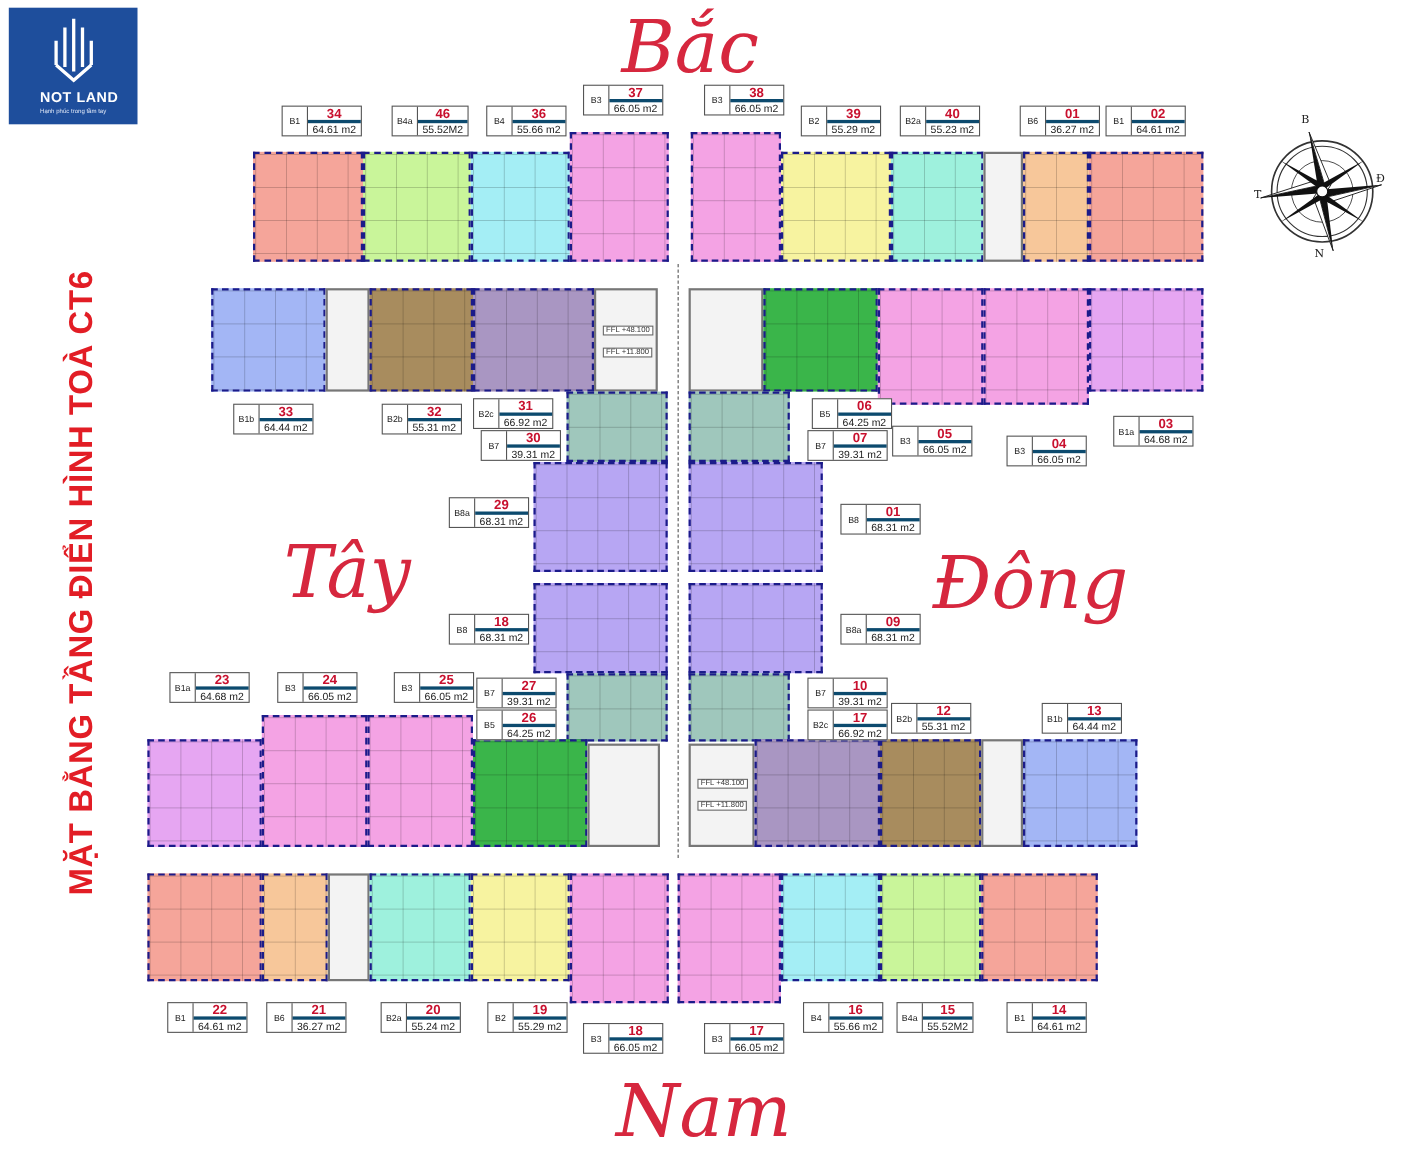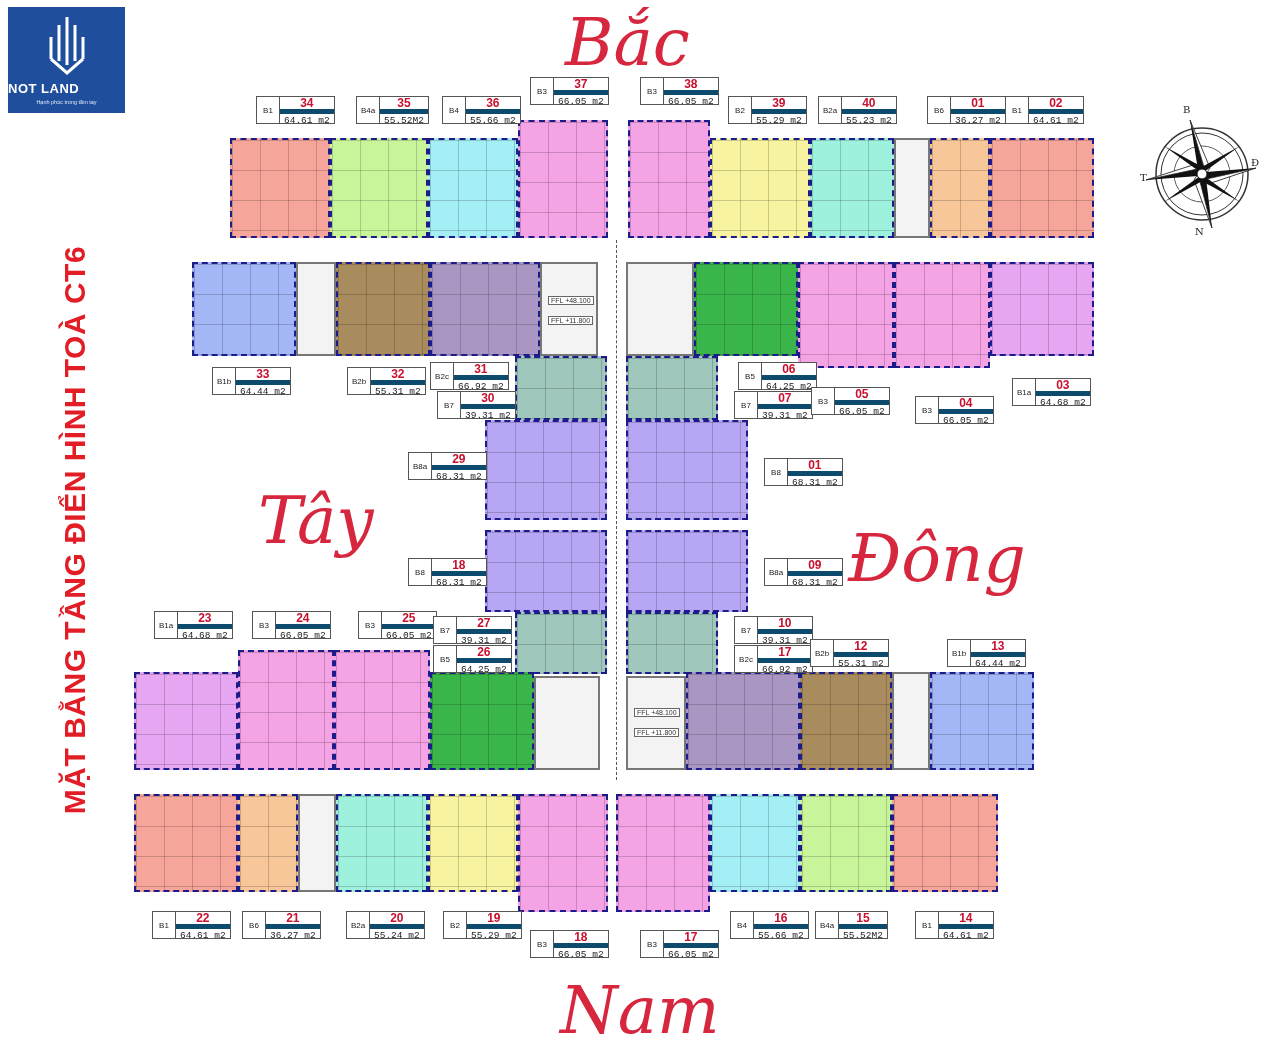--- a/index.html
+++ b/index.html
@@ -1,29 +1,29 @@
 <!DOCTYPE html>
 <html><head>
 <meta charset="utf-8">
 <style>
   html,body{margin:0;padding:0;background:#ffffff;}
   body{width:1280px;height:1058px;position:relative;overflow:hidden;font-family:"Liberation Sans",sans-serif;}
   .abs{position:absolute;}
   .logo{left:8px;top:7px;width:117px;height:106px;background:#1e4e9c;}
   .logo svg{position:absolute;left:34px;top:8px;}
-  .logo .brand{position:absolute;left:0;width:128px;top:74px;color:#fff;font-weight:bold;font-size:13px;letter-spacing:0.5px;}
+  .logo .brand{position:absolute;left:0;width:128px;top:74px;text-align:center;color:#fff;font-weight:bold;font-size:13px;letter-spacing:0.5px;}
   .logo .tag{position:absolute;left:0;width:117px;top:92px;text-align:center;color:#dfe7f7;font-size:5.5px;}
   .vtitle{left:48px;top:160px;width:54px;height:740px;}
   .vtitle span{position:absolute;left:50%;top:50%;transform:translate(-50%,-50%) rotate(-90deg);white-space:nowrap;color:#e21d25;font-weight:bold;font-size:30px;letter-spacing:0.5px;}
   .dir{font-family:"DejaVu Serif",serif;font-style:italic;color:#d6273e;font-size:66px;line-height:1;}
   .label{position:absolute;display:flex;border:1px solid #555;background:#fff;height:26px;}
   .label .type{width:18px;border-right:1px solid #555;font-size:8px;color:#222;display:flex;align-items:center;justify-content:center;padding:0 2px;}
   .label .right{display:flex;flex-direction:column;}
-  .label .num{height:12px;border-bottom:5px solid #0c4a6e;color:#c8102e;font-weight:bold;font-size:12px;line-height:12px;text-align:center;}
-  .label .area{height:13px;font-size:9.5px;color:#222;line-height:13px;text-align:center;padding:0 4px;font-family:Liberation Mono, monospace;}
+  .label .num{height:12px;border-bottom:3px solid #0c4a6e;color:#c8102e;font-weight:bold;font-size:12px;line-height:12px;text-align:center;}
+  .label .area{height:13px;font-size:9.5px;color:#222;line-height:13px;text-align:center;padding:0 4px;}
   .unit{position:absolute;border:2px dashed #1b1b8a;box-sizing:border-box;
         background-image:linear-gradient(rgba(0,0,0,0.18) 1px,transparent 1px),linear-gradient(90deg,rgba(0,0,0,0.18) 1px,transparent 1px);
         background-size:28px 30px;}
   .core{position:absolute;background:#f3f3f3;border:2px solid #777;box-sizing:border-box;}
   .core .ffl{position:absolute;left:6px;font-size:7px;border:1px solid #666;background:#fff;padding:0 2px;color:#333;}
   .corridor{position:absolute;border-left:1px dashed #555;}
   .compass{left:1140px;top:102px;width:125px;height:140px;}
   .compass .lbl{position:absolute;font-family:"DejaVu Serif",serif;font-size:10px;color:#222;}
 </style>
 </head>
@@ -43,21 +43,21 @@
   <div class="brand">NOT LAND</div>
   <div class="tag">Hạnh phúc trong tầm tay</div>
 </div>
 
 <div class="abs vtitle">
   <span>MẶT BẰNG TẦNG ĐIỂN HÌNH TOÀ CT6</span>
 </div>
 
 <div class="abs dir" style="left:565px;top:10px;">Bắc</div>
 <div class="abs dir" style="left:258px;top:488px;">Tây</div>
-<div class="abs dir" style="left:848px;top:498px;margin-top:28px;">Đông</div>
+<div class="abs dir" style="left:848px;top:498px;">Đông</div>
 <div class="abs dir" style="left:560px;top:978px;">Nam</div>
 
 <div class="abs compass">
   <svg width="125" height="140" viewBox="0 0 125 140" style="position:absolute;left:0;top:0;">
     <circle cx="62" cy="72" r="46" fill="none" stroke="#333" stroke-width="1.5"></circle>
     <circle cx="62" cy="72" r="41" fill="none" stroke="#333" stroke-width="1"></circle>
     <circle cx="62" cy="72" r="28" fill="none" stroke="#333" stroke-width="0.8"></circle>
     <polygon points="50,18 58,68 66,72" fill="#111"></polygon>
     <polygon points="50,18 66,72 70,66" fill="#fff" stroke="#111" stroke-width="0.8"></polygon>
     <polygon points="116,66 66,70 62,78" fill="#111"></polygon>
@@ -155,21 +155,21 @@
 <div class="label" style="left:256px;top:96px;">
   <div class="type">B1</div>
   <div class="right">
       <div class="num">34</div>
       <div class="area">64.61 m2</div>
     </div>
 </div>
 <div class="label" style="left:356px;top:96px;">
   <div class="type">B4a</div>
   <div class="right">
-      <div class="num">35</div>
+      <div class="num">46</div>
       <div class="area">55.52M2</div>
     </div>
 </div>
 <div class="label" style="left:442px;top:96px;">
   <div class="type">B4</div>
   <div class="right">
       <div class="num">36</div>
       <div class="area">55.66 m2</div>
     </div>
 </div>

